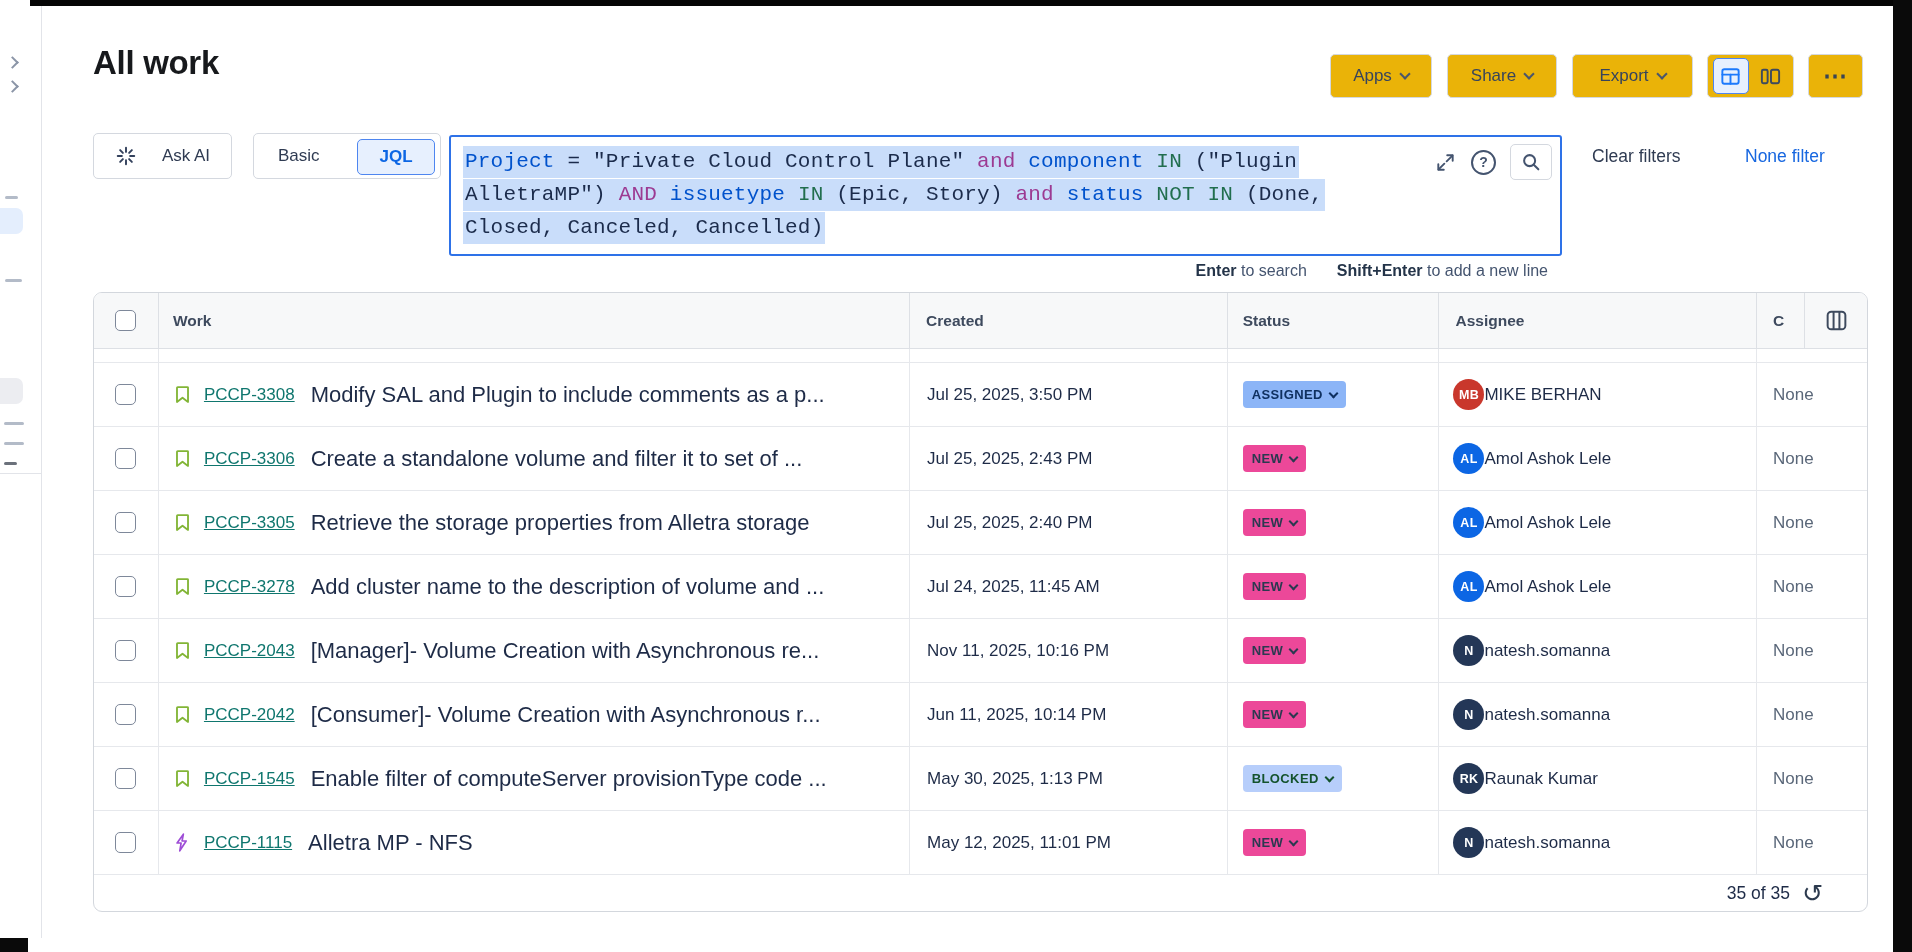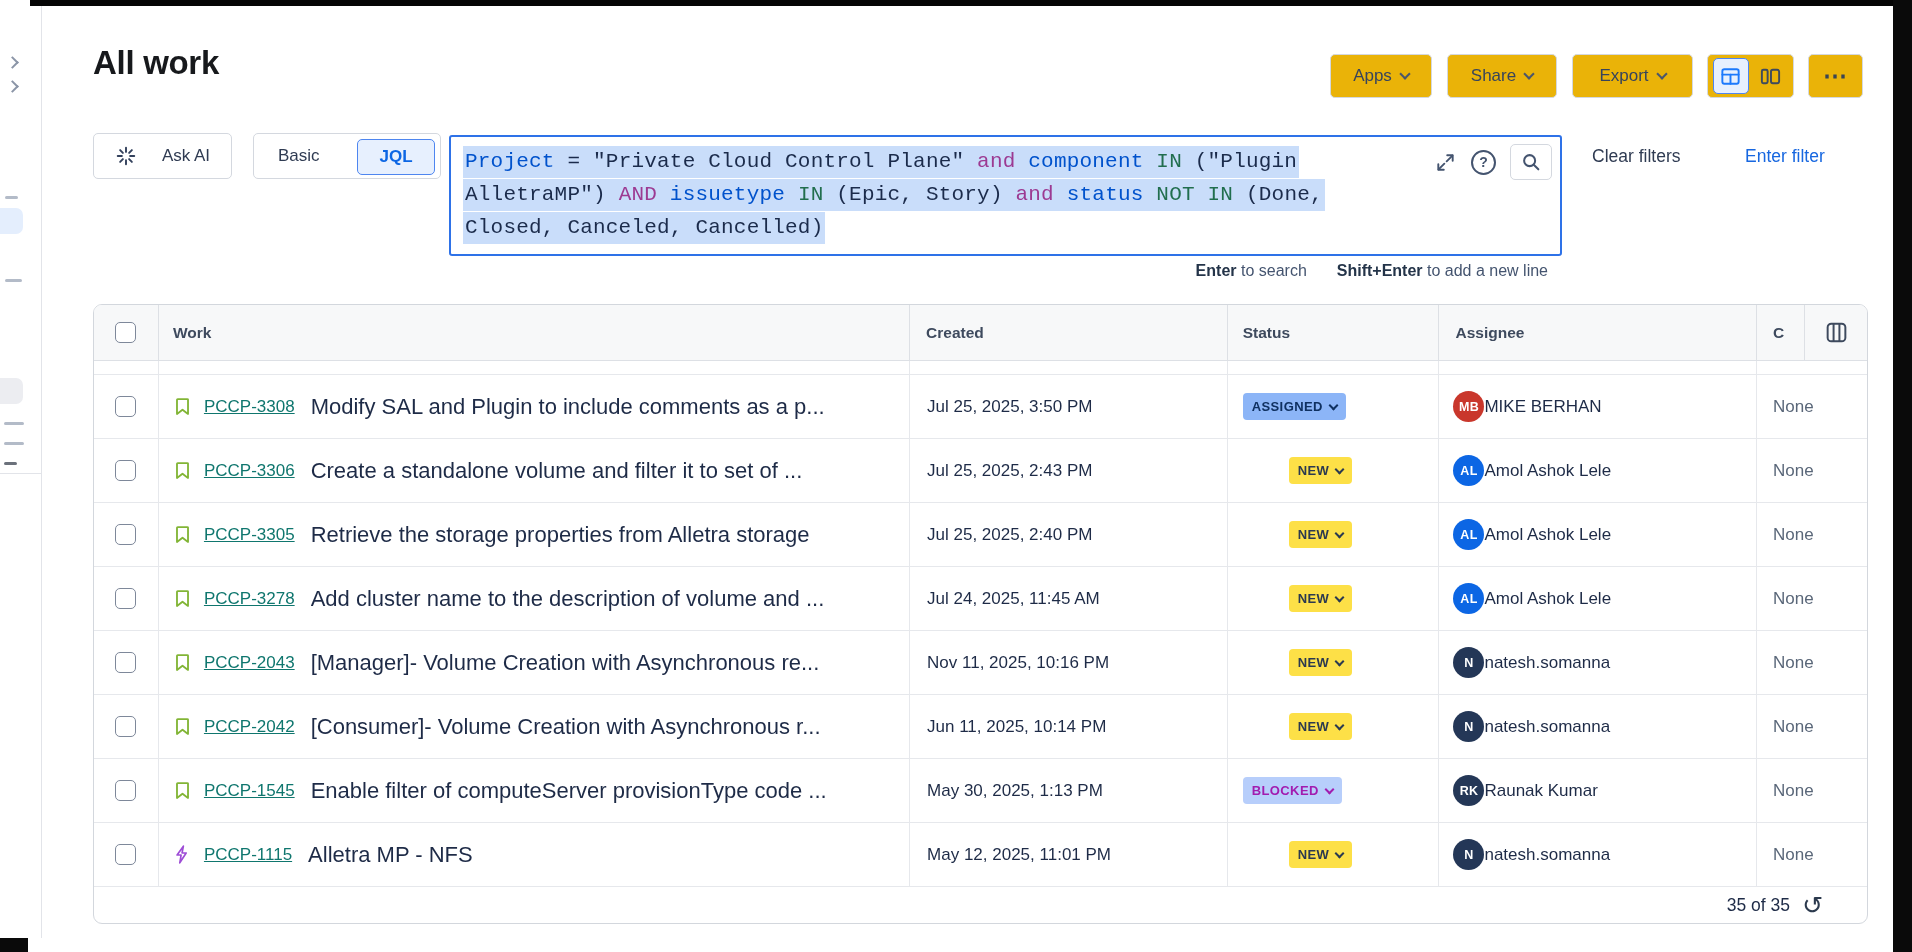--- a/index.html
+++ b/index.html
@@ -55,44 +55,44 @@
   .link-dark { position:absolute; top:133px; height:46px; line-height:46px; font-size:17.5px; font-weight:500; color:#2F3B52; cursor:pointer; }
   .link-blue { position:absolute; top:133px; height:46px; line-height:46px; font-size:17.5px; font-weight:500; color:#1767E0; cursor:pointer; }
   .clear-filters { left:1592px; }
   .save-filter   { left:1745px; }
 
   .hint { position:absolute; left:700px; top:262px; width:848px; text-align:right; font-size:16px; color:#44546F; }
   .hint b { color:#243449; margin-left:30px; }
   .hint b:first-child { margin-left:0; }
 
   
-  .tbl { position:absolute; left:93px; top:304px; width:1775px; height:620px; border:1px solid #D3D7DD; border-radius:9px; background:#fff; overflow:hidden; }
+  .tbl { position:absolute; left:93px; top:292px; width:1775px; height:620px; border:1px solid #D3D7DD; border-radius:9px; background:#fff; overflow:hidden; }
   .tr { display:flex; width:100%; }
   .thead { height:56px; background:#F7F8F9; border-bottom:1px solid #DDE0E5; }
   .th { display:flex; align-items:center; font-size:15.5px; font-weight:700; color:#3E4A5E; border-right:1px solid #DDE0E5; padding-left:16px; }
   .sliver { height:14px; border-bottom:1px solid #E6E8EC; }
   .sliver .td { border-right:1px solid #E6E8EC; }
   .trow { height:64px; border-bottom:1px solid #E6E8EC; }
   .td { display:flex; align-items:center; border-right:1px solid #E6E8EC; overflow:hidden; }
   .c0 { width:65px; justify-content:center; padding:0; }
   .c1 { width:752px; } .c2 { width:318px; } .c3 { width:212px; } .c4 { width:318px; }
   .c5 { width:110px; border-right:none !important; }
   .h5 { width:48px; } .h6 { width:62px; border-right:none !important; justify-content:center; padding-left:0; }
 
   .cbx { width:21px; height:21px; border:1.6px solid #7E889A; border-radius:5px; background:#fff; cursor:pointer; }
   .work { padding-left:13px; gap:11px; }
   .key { font-size:17px; font-weight:500; color:#0f766e; text-decoration:underline; white-space:nowrap; cursor:pointer; }
   .sum { font-size:22px; color:#1E2B47; margin-left:5px; white-space:nowrap; overflow:hidden; text-overflow:ellipsis; }
   .created { padding-left:17px; font-size:17px; color:#1E2B47; white-space:nowrap; }
   .c3 { padding-left:15px; }
   .badge { display:inline-flex; align-items:center; gap:7px; height:27px; padding:0 9px; border-radius:4px;
            font-size:13px; font-weight:700; letter-spacing:.4px; cursor:pointer; white-space:nowrap; }
-  .badge[data-variant="new"]      { background:#fde047; color:#2B3950;margin-left:46px; }
+  .badge[data-variant="new"]      { background:#ec4899; color:#2B3950; }
   .badge[data-variant="assigned"] { background:#8CB5F7; color:#0F3060; }
-  .badge[data-variant="blocked"]  { background:#B7CEFB; color:#a21caf; }
+  .badge[data-variant="blocked"]  { background:#B7CEFB; color:#14532d; }
   .bchev { width:7px; height:7px; border-right:2px solid currentColor; border-bottom:2px solid currentColor; transform:rotate(45deg); margin-top:-3px; }
   .assignee { padding-left:14px; }
   .avatar { width:31px; height:31px; border-radius:50%; color:#fff; font-size:12.5px; font-weight:700;
             display:flex; align-items:center; justify-content:center; letter-spacing:.3px; flex:none; }
   .aname { font-size:17px; color:#1E2B47; white-space:nowrap; }
   .extra { padding-left:16px; font-size:17px; color:#5A6779; }
 
   .tfoot { height:37px; display:flex; align-items:center; justify-content:flex-end; gap:12px; padding-right:44px; }
   .count { font-size:17.5px; color:#1E2B47; }
   .refresh { font-size:25px; line-height:20px; color:#2C3A4E; cursor:pointer; font-family:"DejaVu Sans",sans-serif; }
@@ -188,21 +188,21 @@
     <span class="search-box">
       <svg width="22" height="22" viewBox="0 0 24 24" fill="none" stroke="#44546F" stroke-width="2.2" stroke-linecap="round">
         <circle cx="10.5" cy="10.5" r="6"></circle>
           <line x1="15" y1="15" x2="20" y2="20"></line>
       </svg>
     </span>
   </div>
 </div>
 
 <span class="link-dark clear-filters">Clear filters</span>
-<span class="link-blue save-filter">Enter filter</span>
+<span class="link-blue save-filter">None filter</span>
 
 <div class="hint">
   <b>Enter</b><span> to search</span><b>Shift+Enter</b><span> to add a new line</span>
 </div>
 
 <div class="tbl">
   <div class="tr thead">
     <div class="th c0">
         <span class="cbx"></span>
       </div>

